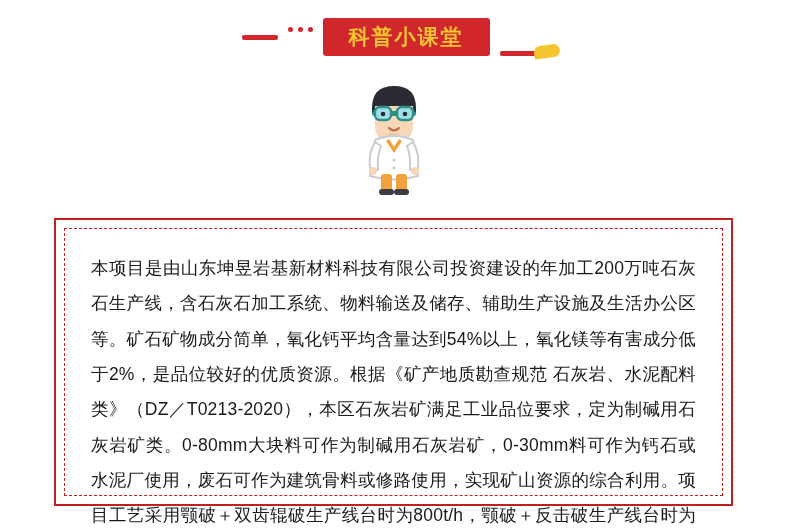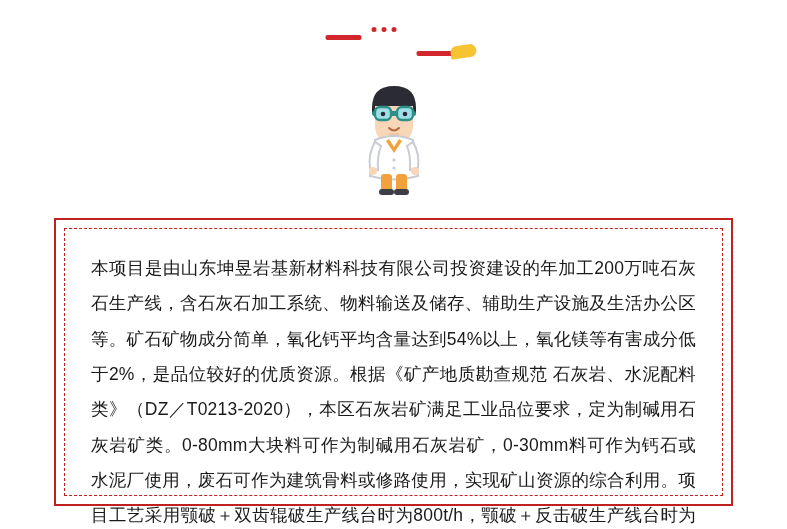--- a/index.html
+++ b/index.html
@@ -131,20 +131,21 @@
 <body>
 
 <div class="header">
   <div class="banner">
     <span class="bar-left"></span>
     <span class="dots">
       <i></i>
       <i></i>
       <i></i>
     </span>
+    <span class="title-plate">科普小课堂</span>
     <span class="plate-leaf"></span>
     <span class="bar-right"></span>
   </div>
 </div>
 
 <div class="mascot-wrap">
   <svg class="mascot" viewBox="0 0 110 118">
 
     <path d="M33 30 Q33 8 55 8 Q77 8 77 30 L77 36 L33 36 Z" fill="#2b2b33"></path>
 

